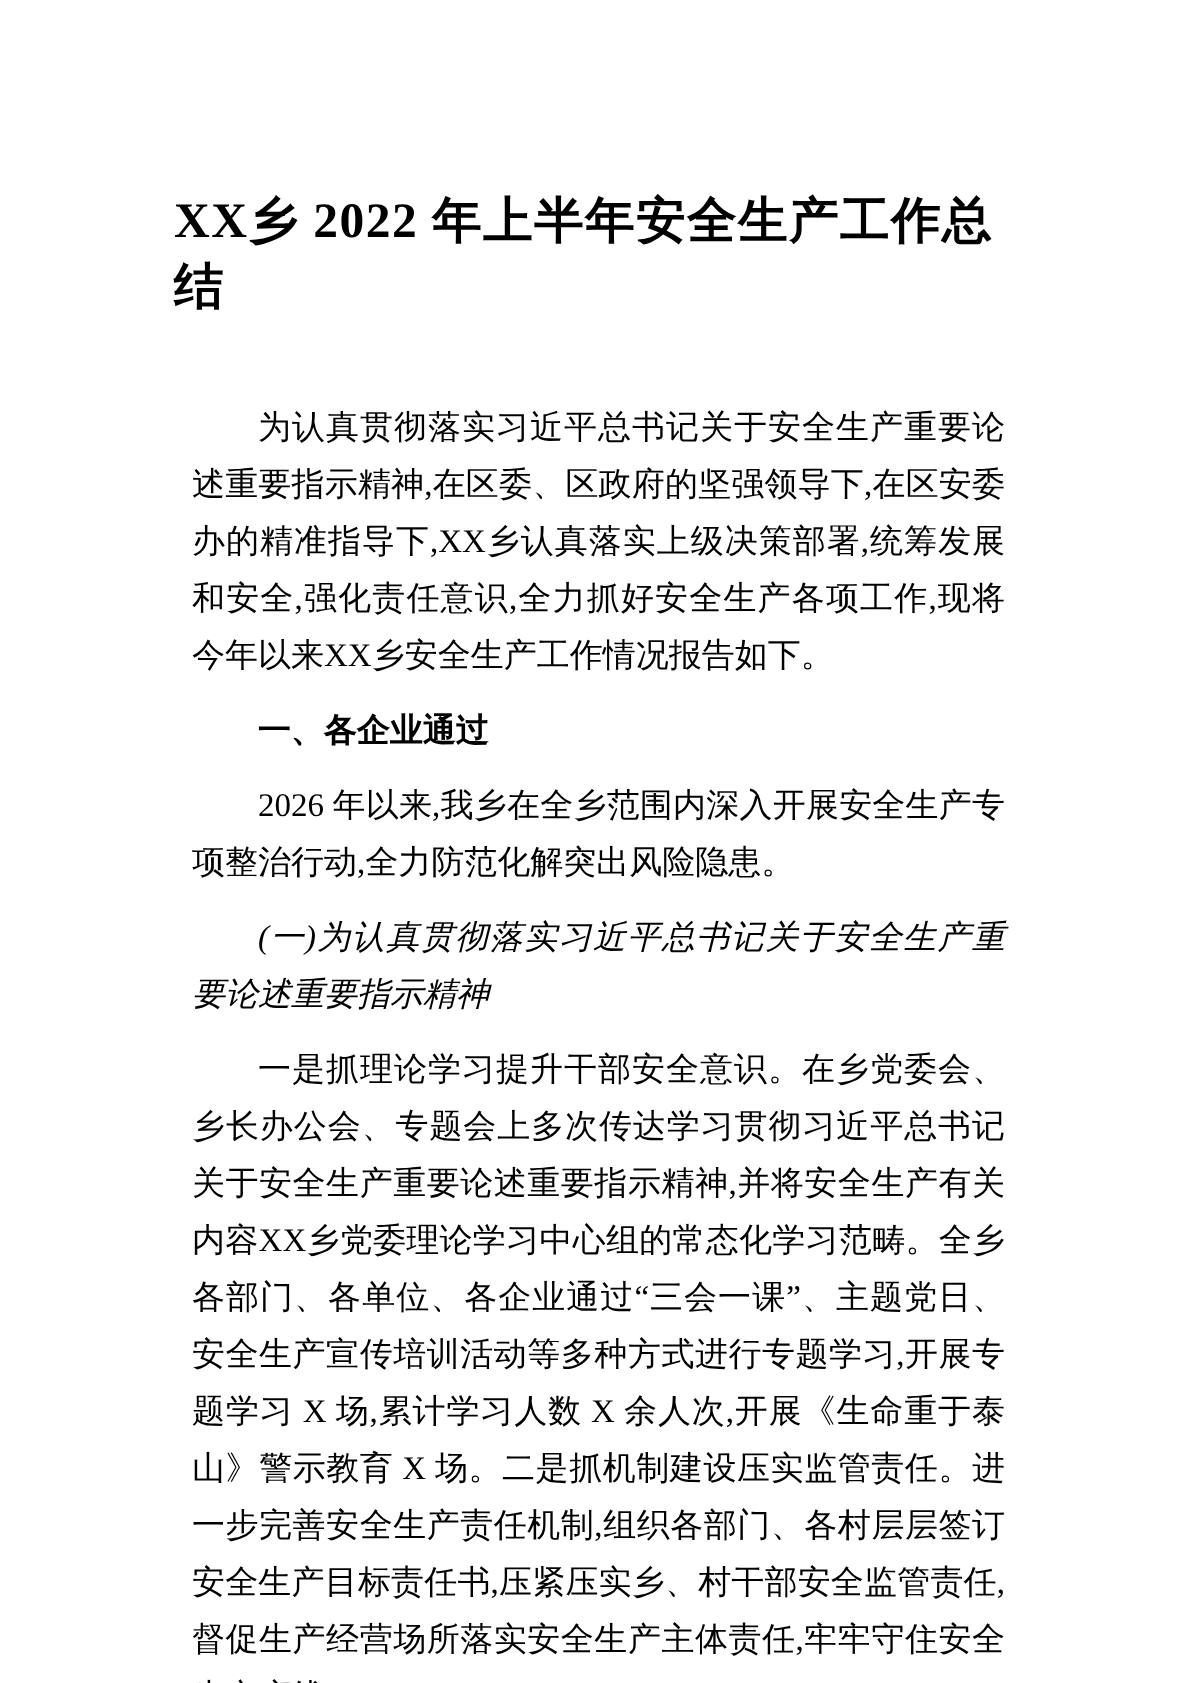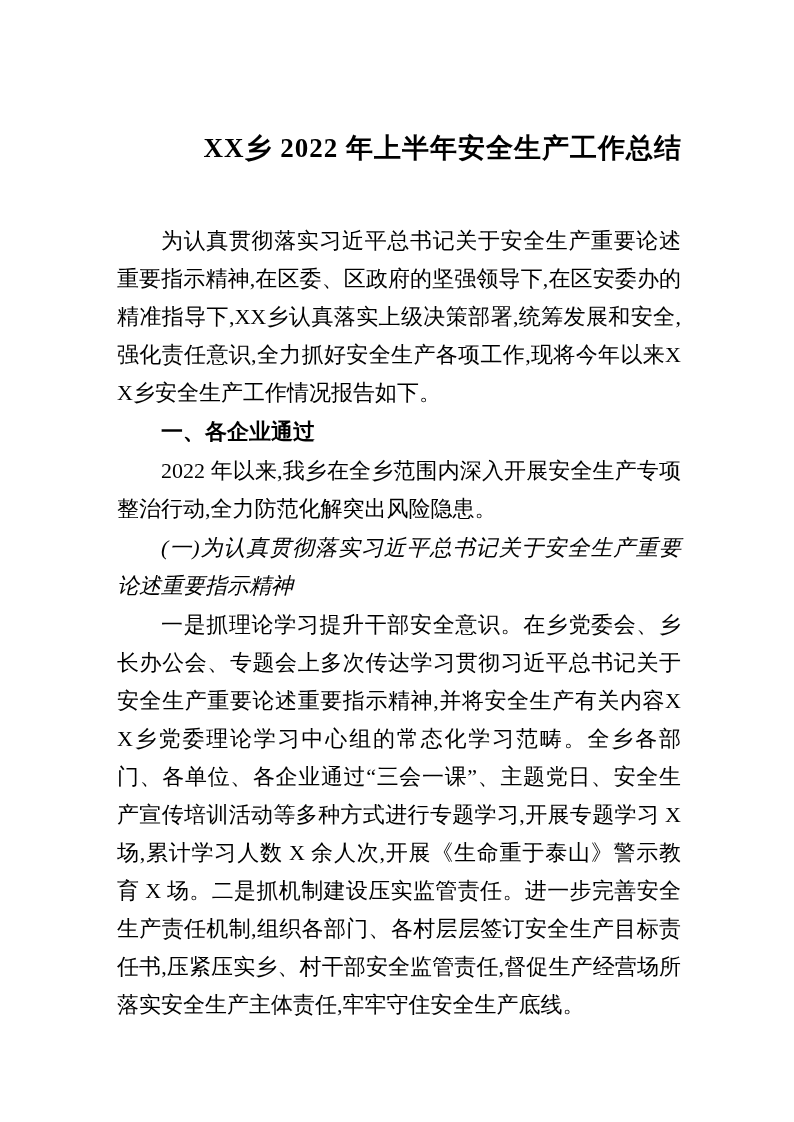--- a/index.html
+++ b/index.html
@@ -20,29 +20,29 @@
   }
   .page{
     box-sizing:border-box;
     width:794px;
     height:1122px;
     background:var(--page-bg);
     padding:126px 112px 40px 116px;
   }
   .doc-title{
     margin:0 0 52px 0;
-    font-size:27px;
+    font-size:33px;
     font-weight:bold;
     line-height:44px;
-    text-align:right;
+    text-align:left;
     letter-spacing:1px;
     font-family:"Liberation Serif","DejaVu Serif",serif;
   }
   .para{
-    margin:1px;
+    margin:12px;
     font-size:22px;
     line-height:38px;
     text-align:justify;
     text-indent:2em;
     word-break:break-all;
   }
   .heading-1{
     font-family:"Liberation Sans","DejaVu Sans",sans-serif;
     font-weight:bold;
     text-align:left;
@@ -54,18 +54,18 @@
 </head>
 <body>
 
 <div class="page">
   <h1 class="doc-title"><span>XX乡 2022 年上半年安全生产工作总结</span></h1>
 
   <p class="para">为认真贯彻落实习近平总书记关于安全生产重要论述重要指示精神,在区委、区政府的坚强领导下,在区安委办的精准指导下,XX乡认真落实上级决策部署,统筹发展和安全,强化责任意识,全力抓好安全生产各项工作,现将今年以来XX乡安全生产工作情况报告如下。</p>
 
   <p class="para heading-1">一、各企业通过</p>
 
-  <p class="para">2022 年以来,我乡在全乡范围内深入开展安全生产专项整治行动,全力防范化解突出风险隐患。</p>
+  <p class="para">2026 年以来,我乡在全乡范围内深入开展安全生产专项整治行动,全力防范化解突出风险隐患。</p>
 
   <p class="para heading-2">(一)为认真贯彻落实习近平总书记关于安全生产重要论述重要指示精神</p>
 
   <p class="para">一是抓理论学习提升干部安全意识。在乡党委会、乡长办公会、专题会上多次传达学习贯彻习近平总书记关于安全生产重要论述重要指示精神,并将安全生产有关内容XX乡党委理论学习中心组的常态化学习范畴。全乡各部门、各单位、各企业通过“三会一课”、主题党日、安全生产宣传培训活动等多种方式进行专题学习,开展专题学习 X 场,累计学习人数 X 余人次,开展《生命重于泰山》警示教育 X 场。二是抓机制建设压实监管责任。进一步完善安全生产责任机制,组织各部门、各村层层签订安全生产目标责任书,压紧压实乡、村干部安全监管责任,督促生产经营场所落实安全生产主体责任,牢牢守住安全生产底线。</p>
 </div>
 
 </body></html>

